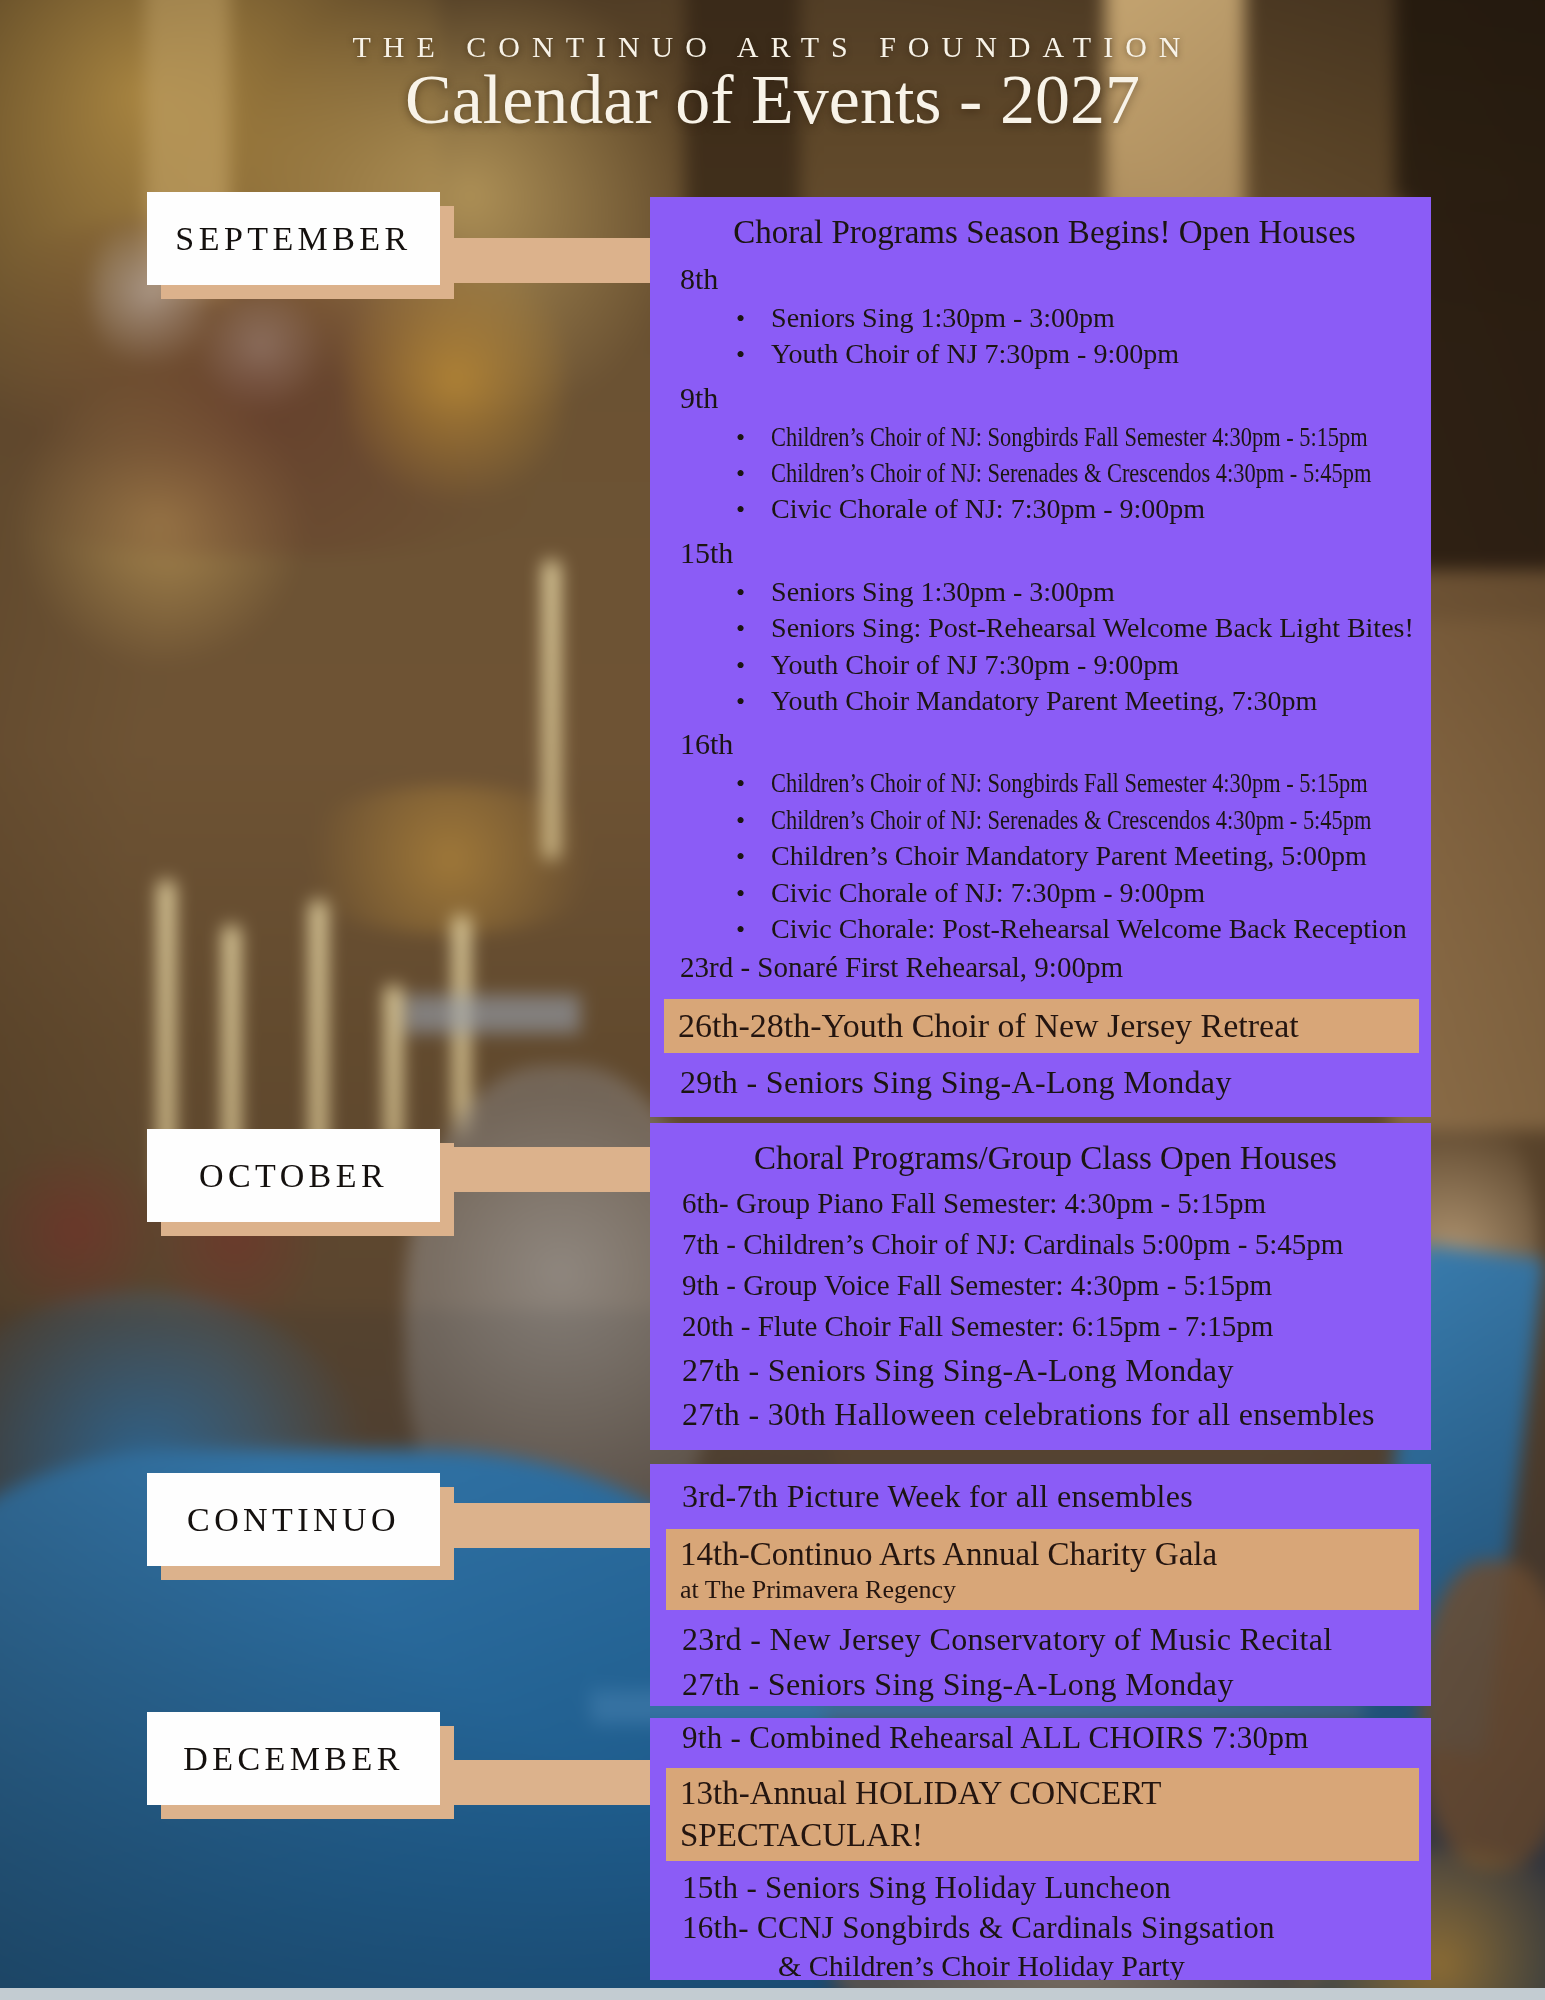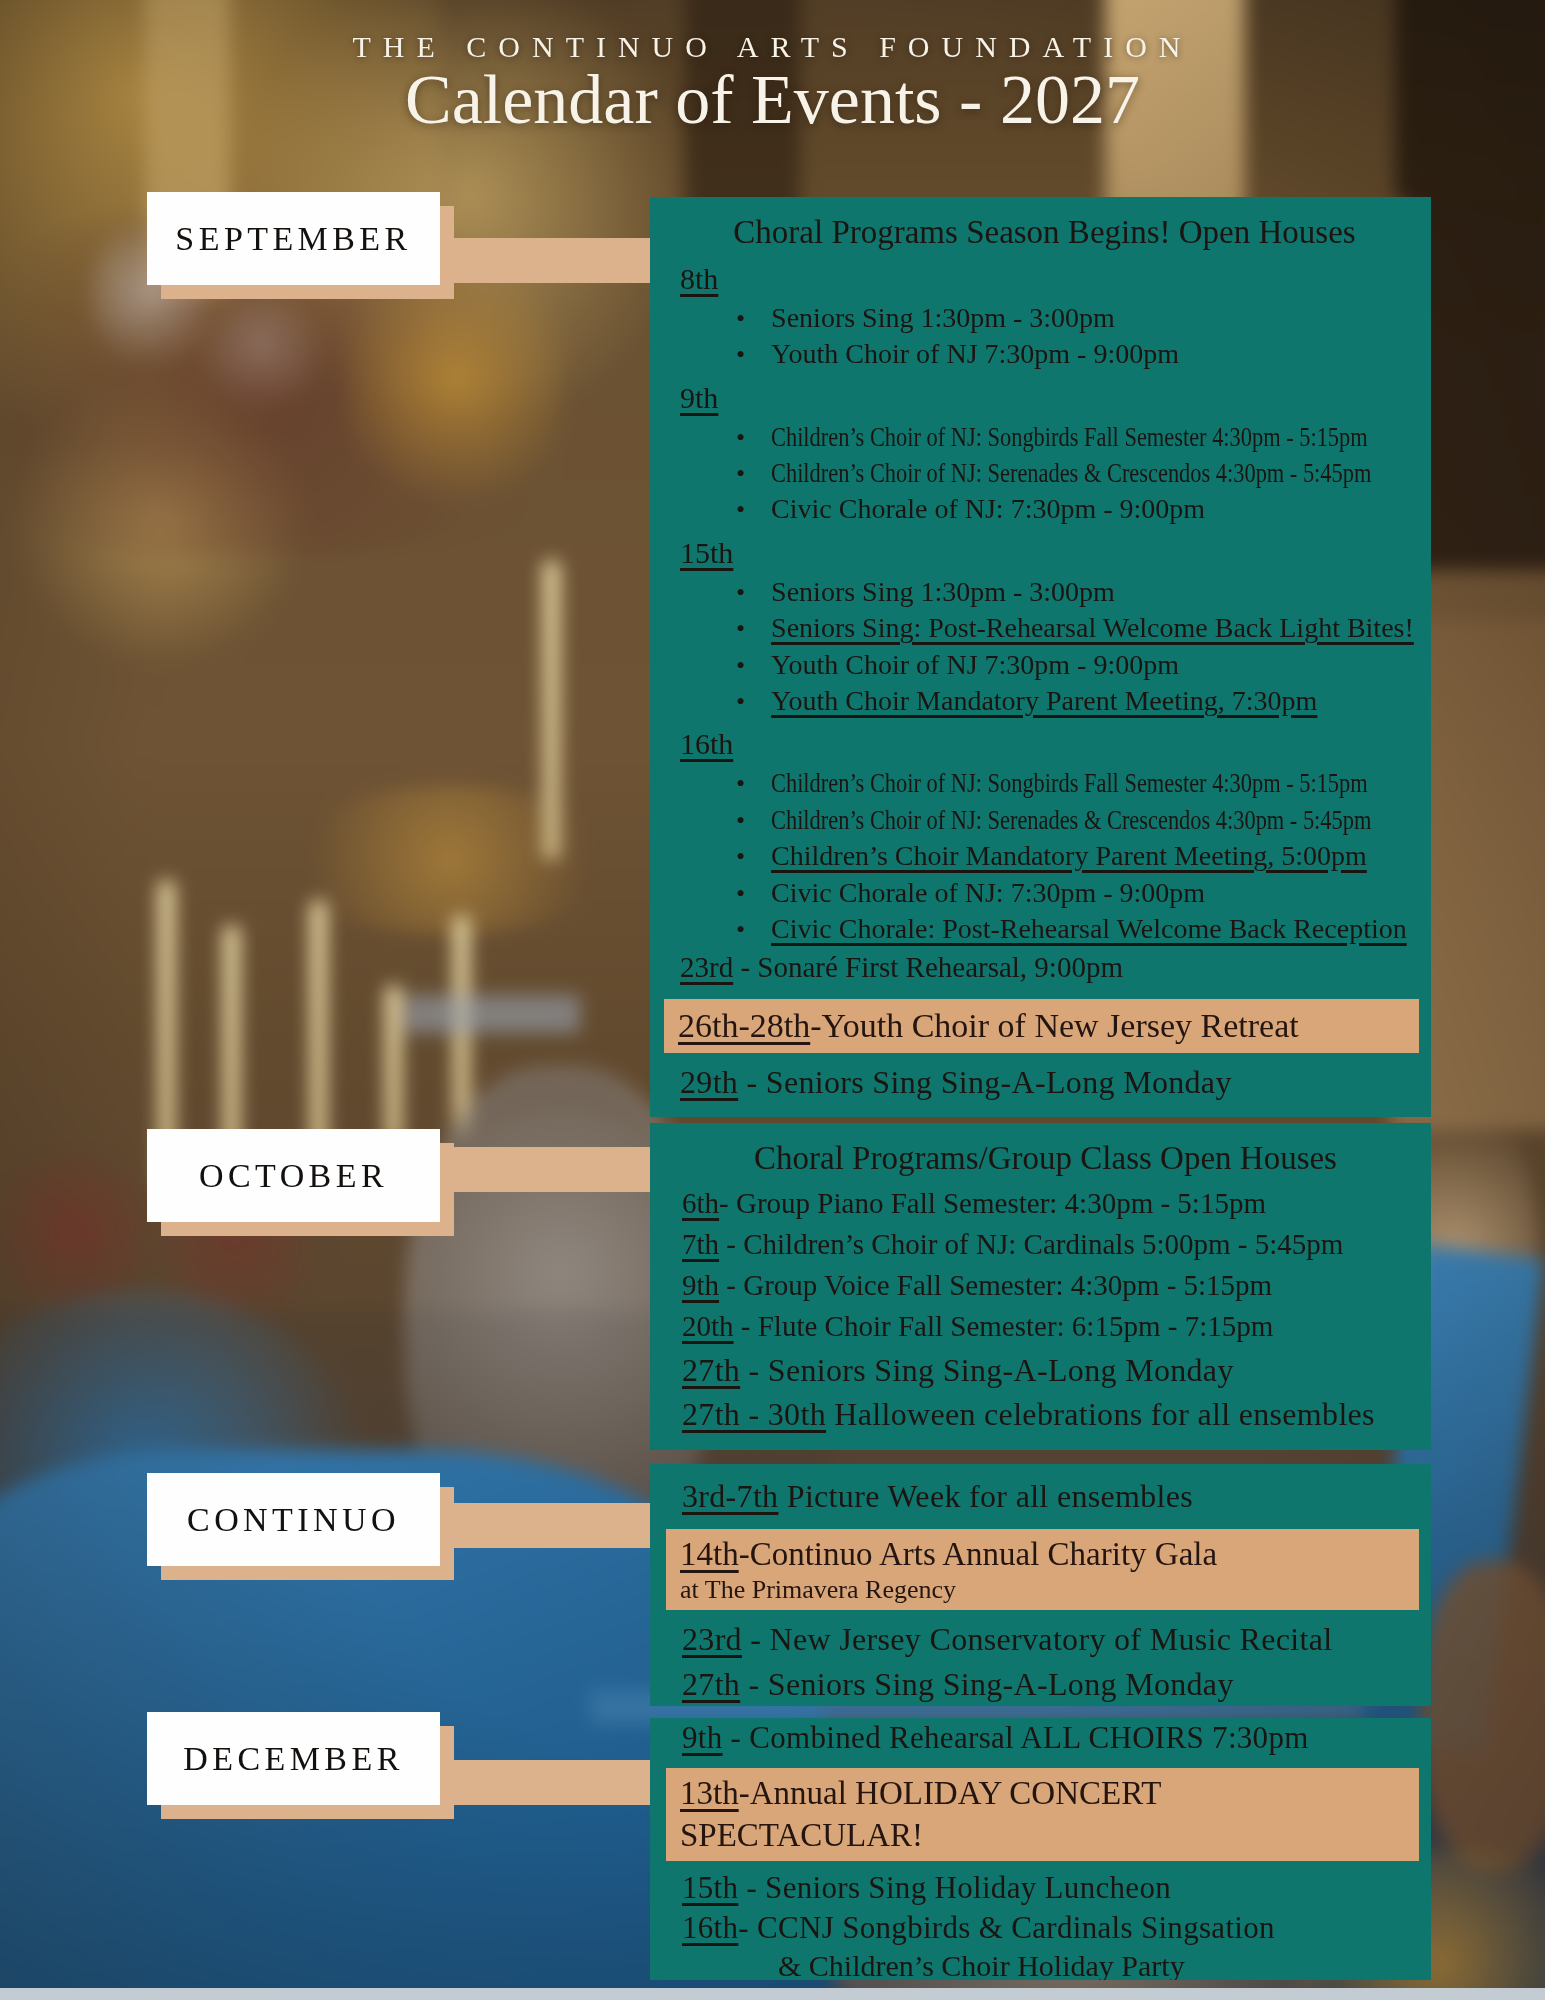--- a/index.html
+++ b/index.html
@@ -67,38 +67,38 @@
   .mbar{position:absolute;left:428px;width:244px;height:45px;background:#dcb28c;z-index:1;}
   .mlabel{position:absolute;left:147px;width:293px;height:93px;background:#fefefe;z-index:3;
     display:flex;align-items:center;justify-content:center;
     font-size:34px;letter-spacing:.13em;color:#14100e;}
   .s-sh{top:206px;} .s-bar{top:238px;} .s-box{top:192px;}
   .o-sh{top:1143px;} .o-bar{top:1147px;} .o-box{top:1129px;}
   .n-sh{top:1487px;} .n-bar{top:1503px;} .n-box{top:1473px;}
   .d-sh{top:1726px;} .d-bar{top:1760px;} .d-box{top:1712px;}
 
   
-  .panel{position:absolute;left:650px;width:781px;background:#0f766e;z-index:2;
+  .panel{position:absolute;left:650px;width:781px;background:#8b5cf6;z-index:2;
     color:#1b1512;overflow:hidden;box-sizing:border-box;}
   .p-sep{top:197px;height:920px;padding:14px 22px 0 30px;}
   .p-oct{top:1123px;height:327px;padding:14px 22px 0 32px;}
   .p-nov{top:1464px;height:242px;padding:10px 22px 0 32px;}
   .p-dec{top:1718px;height:262px;padding:0 22px 0 32px;}
 
   .panel div{white-space:nowrap;}
   .row-header{text-align:center;font-size:33px;line-height:1.3;margin-bottom:3px;}
   .row-date{font-size:30px;line-height:1.3;margin:5px 0 2px;}
   .row-bullet{font-size:28px;line-height:1.3;padding-left:56px;display:flex;align-items:baseline;}
   .row-bullet .dot{margin-right:26px;font-size:26px;}
   .row-line{font-size:29px;line-height:1.42;}
   .p-nov .row-line,.p-dec .row-line{font-size:31px;line-height:1.32;}
   .row-line.lg{font-size:32px;line-height:1.4;letter-spacing:.01em;}
   .p-dec .row-line.lg{font-size:31px;line-height:1.3;}
   .row-cont{font-size:30px;line-height:1.22;padding-left:96px;}
-  .u{text-decoration:underline;text-decoration-thickness:2.5px;text-underline-offset:5px;}
+  .u{text-decoration-thickness:2.5px;text-underline-offset:5px;}
   .cond{display:inline-block;transform:scaleX(.8);transform-origin:0 70%;}
   .row-hl{background:#d8a678;color:#241510;margin:10px -10px 7px -16px;padding:5px 14px;}
   .row-hl.left{text-align:left;}
   .row-hl.center{text-align:left;}
   .row-hl .hl-line{font-size:33px;line-height:1.25;}
   .row-hl.lg .hl-line{font-size:34px;line-height:1.3;}
   .row-hl .hl-line.small{font-size:26px;line-height:1.15;}
 </style>
 </head>
 <body>

